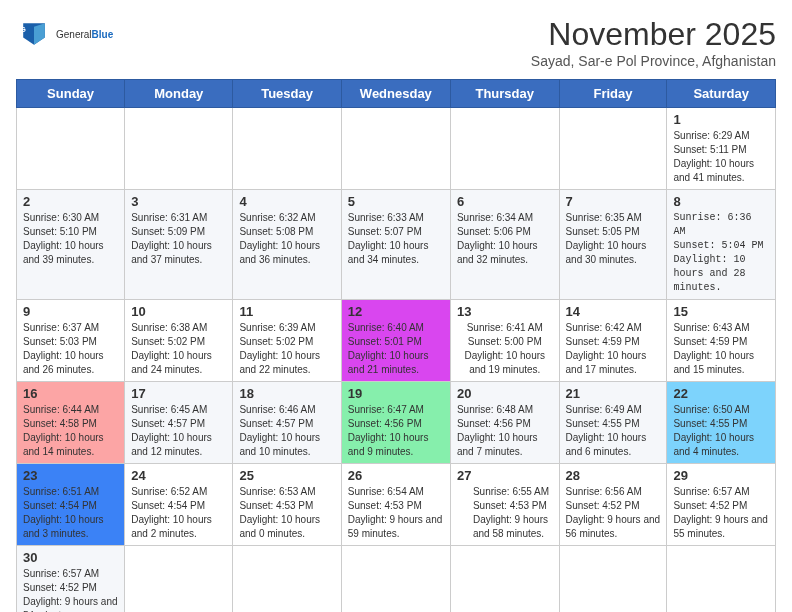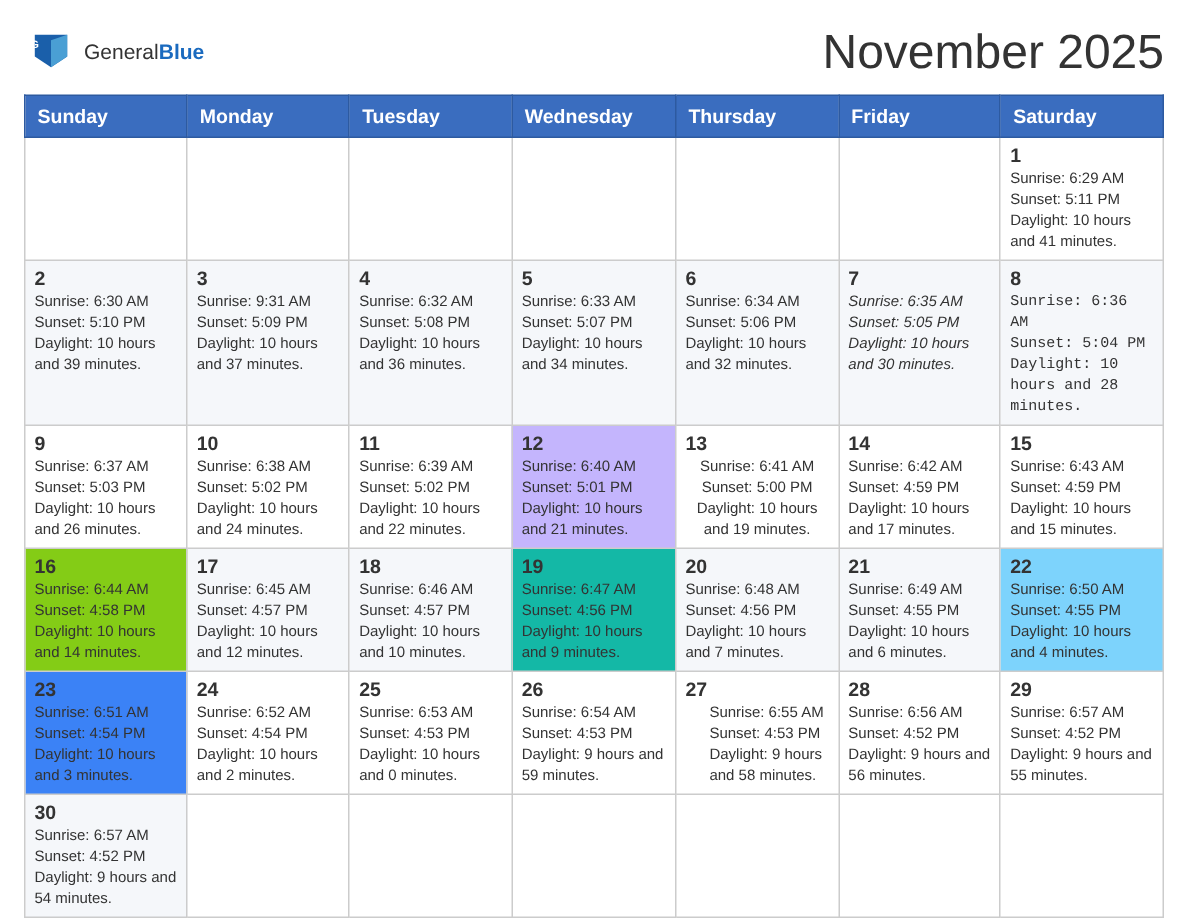--- a/index.html
+++ b/index.html
@@ -41,21 +41,21 @@
       width: 100%;
       border-collapse: collapse;
       border: 1px solid #ccc;
     }
     .calendar th {
       background-color: #3a6dbf;
       color: #fff;
       font-size: 13px;
       font-weight: bold;
       padding: 6px 8px;
-      text-align: left;
+      text-align: center;
       border: 1px solid #2d5aa0;
     }
     .calendar td {
       border: 1px solid #ccc;
       vertical-align: top;
       padding: 4px 6px;
       width: 110px;
       min-height: 80px;
       font-size: 11px;
       color: #333;
@@ -86,27 +86,28 @@
 <body>
 
 <div class="header-area">
   <div class="logo">
     <svg class="logo-blue" viewBox="0 0 50 50" xmlns="http://www.w3.org/2000/svg">
       <polygon points="10,10 40,10 40,30 25,40 10,30" fill="#1a5faa"></polygon>
       <polygon points="25,15 40,10 40,30 25,40" fill="#4a9fd4"></polygon>
       <text x="6" y="22" font-size="10" fill="white" font-weight="bold">G</text>
     </svg>
     <div>
-      <div style="font-size:14px;color:#333;">
+      <div style="font-size:10px;color:#333;">
         <span>General</span><span style="color:#1a6abf;font-weight:bold;">Blue</span>
       </div>
     </div>
   </div>
   <div class="title-area">
     <div class="month-title">November 2025</div>
+    <div class="subtitle">Sayad, Sar-e Pol Province, Afghanistan</div>
   </div>
 </div>
 
 <table class="calendar">
   <thead>
     <tr>
       <th>Sunday</th>
       <th>Monday</th>
       <th>Tuesday</th>
       <th>Wednesday</th>
@@ -132,21 +133,21 @@
       </tr>
       <tr>
         <td style="background: rgb(245, 247, 250);">
           <span class="day-num">2</span>
           <div class="day-info" style="white-space: pre-line;">Sunrise: 6:30 AM
 Sunset: 5:10 PM
 Daylight: 10 hours and 39 minutes.</div>
         </td>
         <td style="background: rgb(245, 247, 250);">
           <span class="day-num">3</span>
-          <div class="day-info" style="white-space: pre-line;">Sunrise: 9:31 AM
+          <div class="day-info" style="white-space: pre-line;">Sunrise: 6:31 AM
 Sunset: 5:09 PM
 Daylight: 10 hours and 37 minutes.</div>
         </td>
         <td style="background: rgb(245, 247, 250);">
           <span class="day-num">4</span>
           <div class="day-info" style="white-space: pre-line;">Sunrise: 6:32 AM
 Sunset: 5:08 PM
 Daylight: 10 hours and 36 minutes.</div>
         </td>
         <td style="background: rgb(245, 247, 250);">
@@ -156,21 +157,21 @@
 Daylight: 10 hours and 34 minutes.</div>
         </td>
         <td style="background: rgb(245, 247, 250);">
           <span class="day-num">6</span>
           <div class="day-info" style="white-space: pre-line;">Sunrise: 6:34 AM
 Sunset: 5:06 PM
 Daylight: 10 hours and 32 minutes.</div>
         </td>
         <td style="background: rgb(245, 247, 250);">
           <span class="day-num">7</span>
-          <div class="day-info" style="white-space: pre-line; font-style: italic;">Sunrise: 6:35 AM
+          <div class="day-info" style="white-space: pre-line;">Sunrise: 6:35 AM
 Sunset: 5:05 PM
 Daylight: 10 hours and 30 minutes.</div>
         </td>
         <td style="background: rgb(245, 247, 250);">
           <span class="day-num">8</span>
           <div class="day-info" style="white-space: pre-line; font-family: Liberation Mono, monospace;">Sunrise: 6:36 AM
 Sunset: 5:04 PM
 Daylight: 10 hours and 28 minutes.</div>
         </td>
       </tr>
@@ -186,21 +187,21 @@
           <div class="day-info" style="white-space: pre-line;">Sunrise: 6:38 AM
 Sunset: 5:02 PM
 Daylight: 10 hours and 24 minutes.</div>
         </td>
         <td style="background: rgb(255, 255, 255);">
           <span class="day-num">11</span>
           <div class="day-info" style="white-space: pre-line;">Sunrise: 6:39 AM
 Sunset: 5:02 PM
 Daylight: 10 hours and 22 minutes.</div>
         </td>
-        <td style="background: #c4b5fd;">
+        <td style="background: #d946ef;">
           <span class="day-num">12</span>
           <div class="day-info" style="white-space: pre-line;">Sunrise: 6:40 AM
 Sunset: 5:01 PM
 Daylight: 10 hours and 21 minutes.</div>
         </td>
         <td style="background: rgb(255, 255, 255);">
           <span class="day-num">13</span>
           <div class="day-info" style="white-space: pre-line; text-align: center;">Sunrise: 6:41 AM
 Sunset: 5:00 PM
 Daylight: 10 hours and 19 minutes.</div>
@@ -212,39 +213,39 @@
 Daylight: 10 hours and 17 minutes.</div>
         </td>
         <td style="background: rgb(255, 255, 255);">
           <span class="day-num">15</span>
           <div class="day-info" style="white-space: pre-line;">Sunrise: 6:43 AM
 Sunset: 4:59 PM
 Daylight: 10 hours and 15 minutes.</div>
         </td>
       </tr>
       <tr>
-        <td style="background: #84cc16;">
+        <td style="background: #fca5a5;">
           <span class="day-num">16</span>
           <div class="day-info" style="white-space: pre-line;">Sunrise: 6:44 AM
 Sunset: 4:58 PM
 Daylight: 10 hours and 14 minutes.</div>
         </td>
         <td style="background: rgb(245, 247, 250);">
           <span class="day-num">17</span>
           <div class="day-info" style="white-space: pre-line;">Sunrise: 6:45 AM
 Sunset: 4:57 PM
 Daylight: 10 hours and 12 minutes.</div>
         </td>
         <td style="background: rgb(245, 247, 250);">
           <span class="day-num">18</span>
           <div class="day-info" style="white-space: pre-line;">Sunrise: 6:46 AM
 Sunset: 4:57 PM
 Daylight: 10 hours and 10 minutes.</div>
         </td>
-        <td style="background: #14b8a6;">
+        <td style="background: #86efac;">
           <span class="day-num">19</span>
           <div class="day-info" style="white-space: pre-line;">Sunrise: 6:47 AM
 Sunset: 4:56 PM
 Daylight: 10 hours and 9 minutes.</div>
         </td>
         <td style="background: rgb(245, 247, 250);">
           <span class="day-num">20</span>
           <div class="day-info" style="white-space: pre-line;">Sunrise: 6:48 AM
 Sunset: 4:56 PM
 Daylight: 10 hours and 7 minutes.</div>

